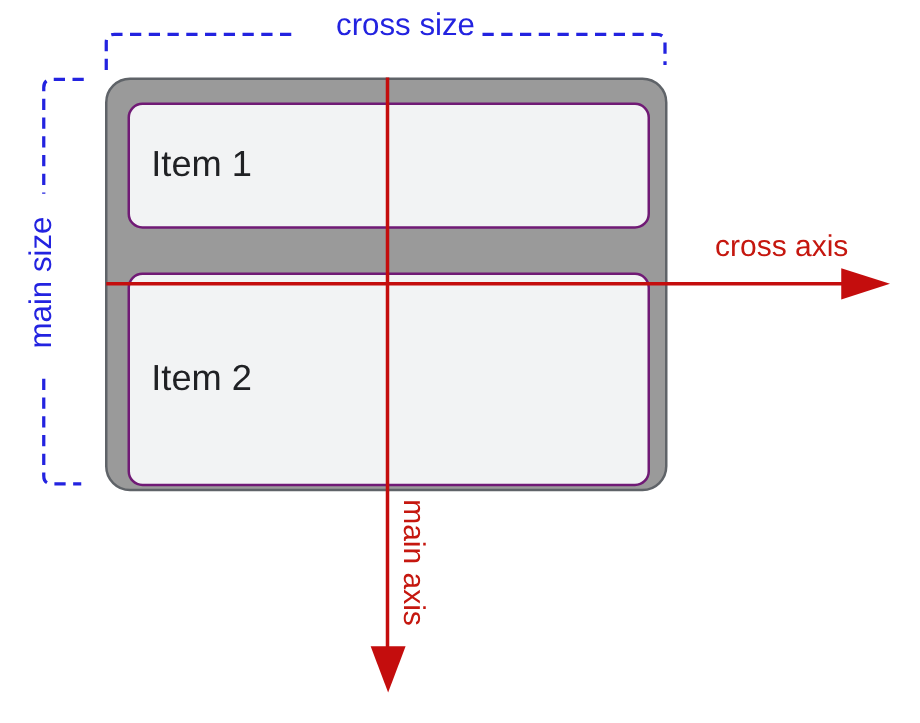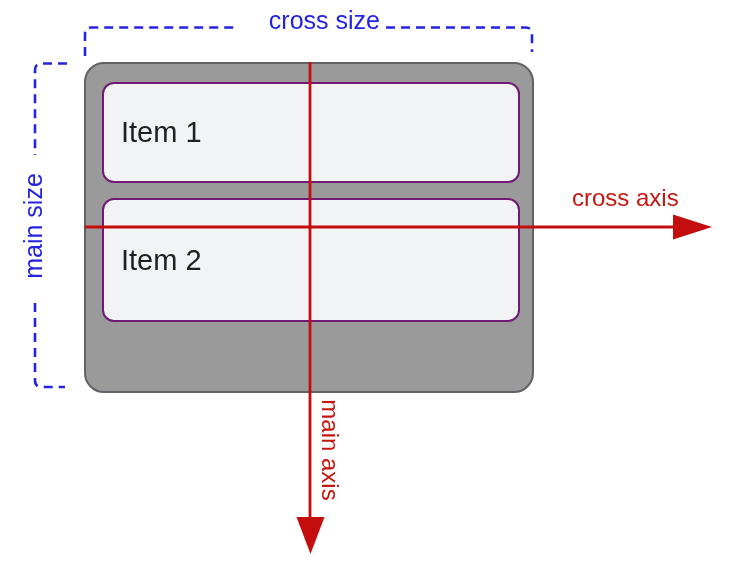--- a/index.html
+++ b/index.html
@@ -27,21 +27,21 @@
     border:2px solid #701a75;
     border-radius:12px;
     display:flex;
     align-items:center;
     padding-left:17px;
     font-size:29px;
     color:#202124;
     z-index:2;
   }
   .item-1{left:102px;top:82px;width:418px;height:101px;}
-  .item-2{left:102px;top:198px;width:418px;height:124px;}
+  .item-2{left:102px;top:218px;width:418px;height:171px;}
 
   
   .overlay{
     position:absolute;left:0;top:0;width:736px;height:578px;
     z-index:3;pointer-events:none;
   }
 
   
   .lbl{position:absolute;z-index:4;white-space:nowrap;}
   .lbl-blue{color:#2323e0;font-size:25px;}

